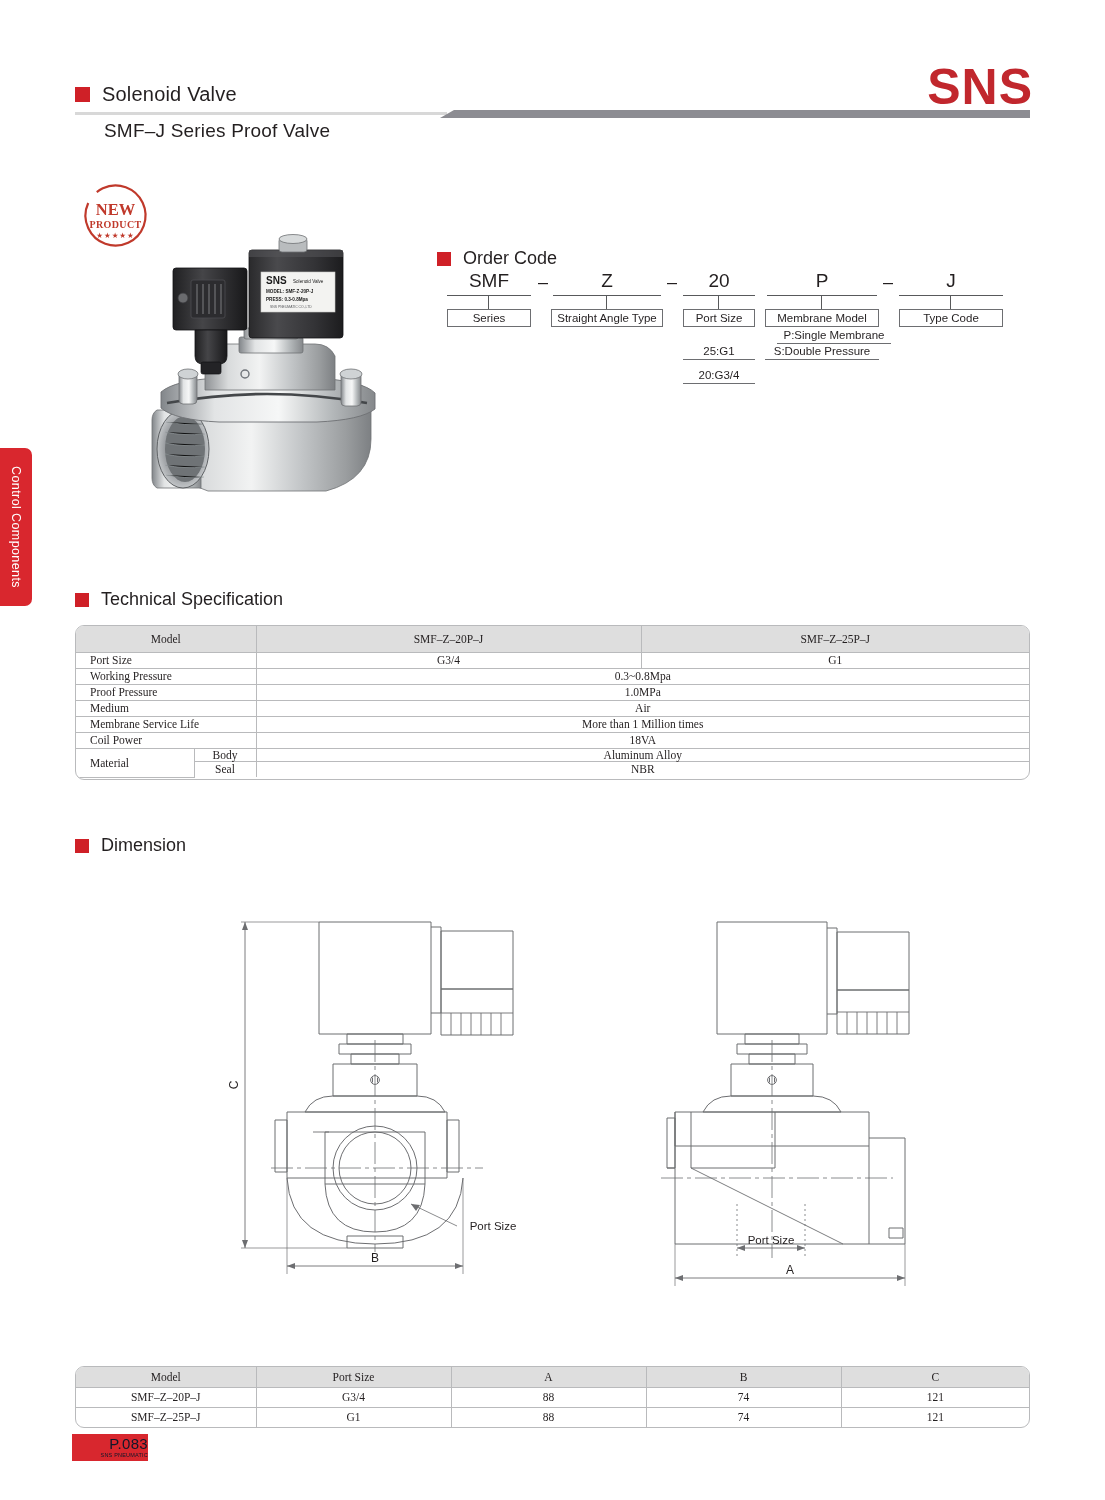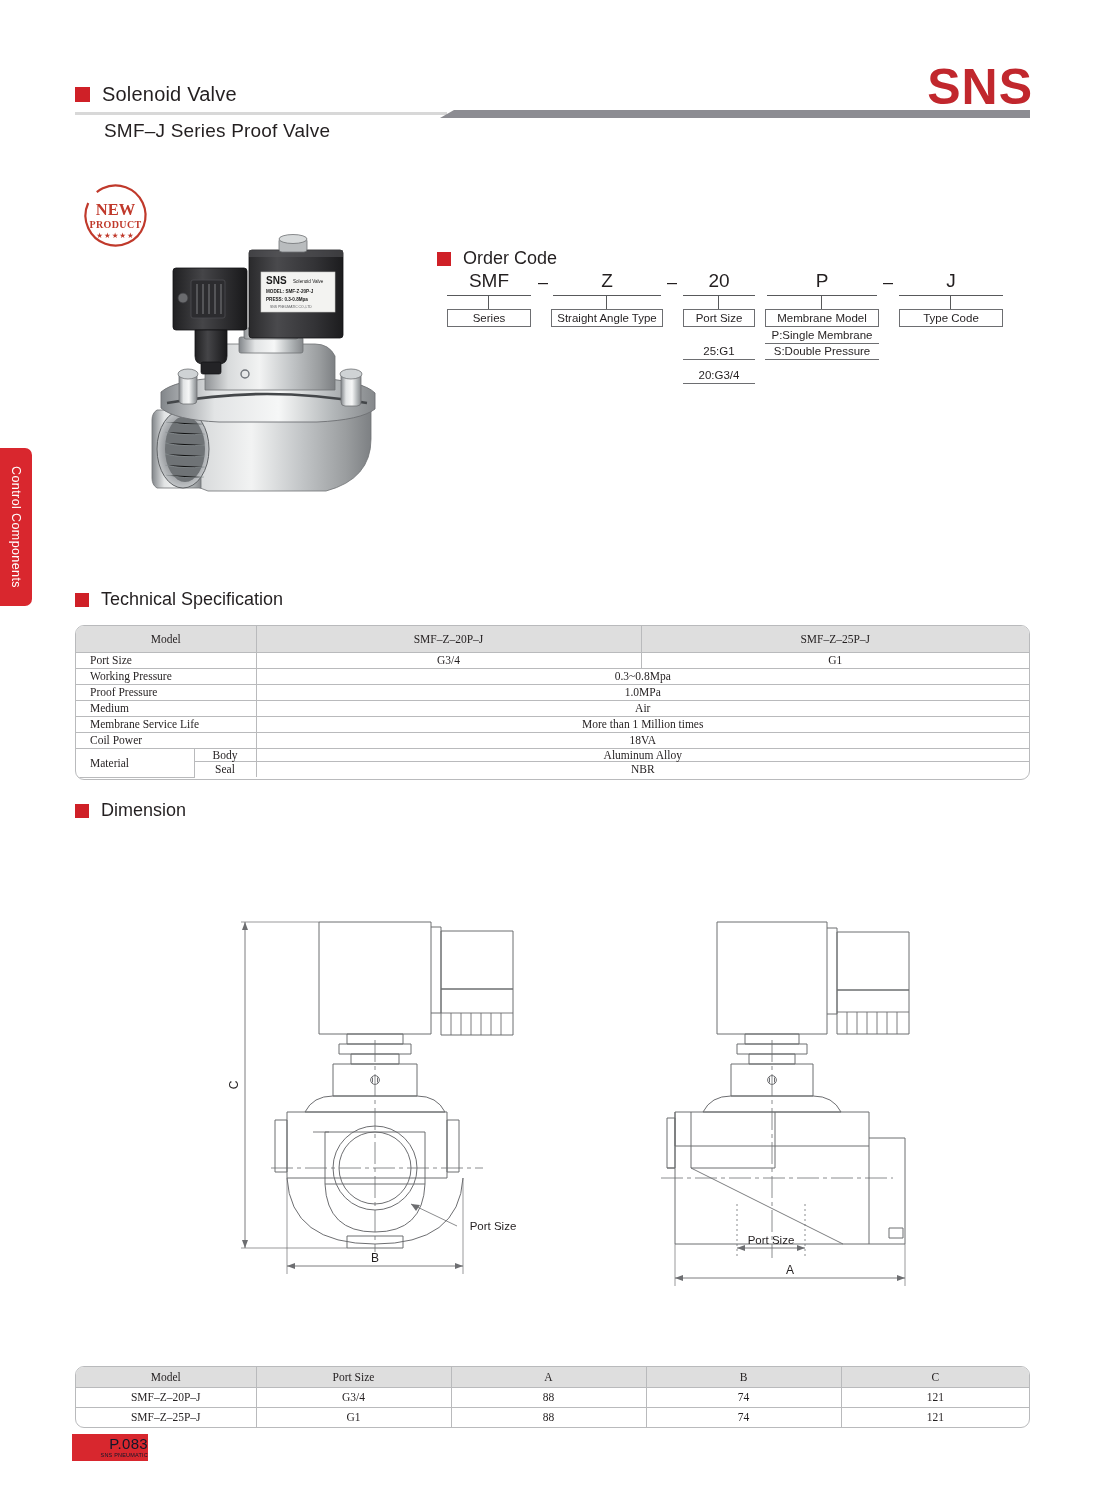--- a/index.html
+++ b/index.html
@@ -38,21 +38,21 @@
 
   
   .photo { position: absolute; left: 145px; top: 232px; width: 245px; height: 285px; }
 
   
   .sec-head { position: absolute; display: flex; align-items: center; gap: 12px; }
   .sec-head .sq { width: 14px; height: 14px; }
   .sec-head .txt { font-size: 18px; color: #231f20; }
   #sec-order { left: 437px; top: 248px; }
   #sec-tech  { left: 75px;  top: 589px; }
-  #sec-dim   { left: 75px;  top: 800px; }
+  #sec-dim   { left: 75px;  top: 835px; }
 
   
   .order { position: absolute; left: 437px; top: 270px; width: 580px; height: 95px;
            font-size: 11.5px; color: #231f20; }
   .order .code { position: absolute; text-align: center; font-size: 19px; color: #231f20; }
   .order .bar  { position: absolute; height: 1.4px; background: #58595b; }
   .order .drop { position: absolute; width: 1.4px; background: #58595b; }
   .order .dash { position: absolute; font-size: 18px; color: #231f20; }
   .order .box  { position: absolute; border: 1px solid #6d6e71; text-align: center;
                  font-size: 11.5px; line-height: 17px; height: 18px; background: #fff; }
@@ -233,21 +233,21 @@
 
     <div class="box" style="left:10px;  top:39px; width:84px;">Series</div>
     <div class="box" style="left:114px; top:39px; width:112px;">Straight Angle Type</div>
     <div class="box" style="left:246px; top:39px; width:72px;">Port Size</div>
     <div class="box" style="left:328px; top:39px; width:114px;">Membrane Model</div>
     <div class="box" style="left:462px; top:39px; width:104px;">Type Code</div>
 
     <div class="note" style="left:246px; top:58px; width:72px;margin-top:40px;">20:G3/4</div>
     <div class="note" style="left:246px; top:74px; width:72px;">25:G1</div>
 
-    <div class="note" style="left:328px; top:58px; width:114px;">P:Single Membrane</div>
+    <div class="note" style="left:340px; top:58px; width:114px;">P:Single Membrane</div>
     <div class="note" style="left:328px; top:74px; width:114px;">S:Double Pressure</div>
   </div>
 
   <div class="sec-head" id="sec-tech">
     <div class="sq"></div>
     <div class="txt">Technical Specification</div>
   </div>
 
   <div class="tbl-wrap" id="tech-wrap">
     <table class="tbl-inner">

